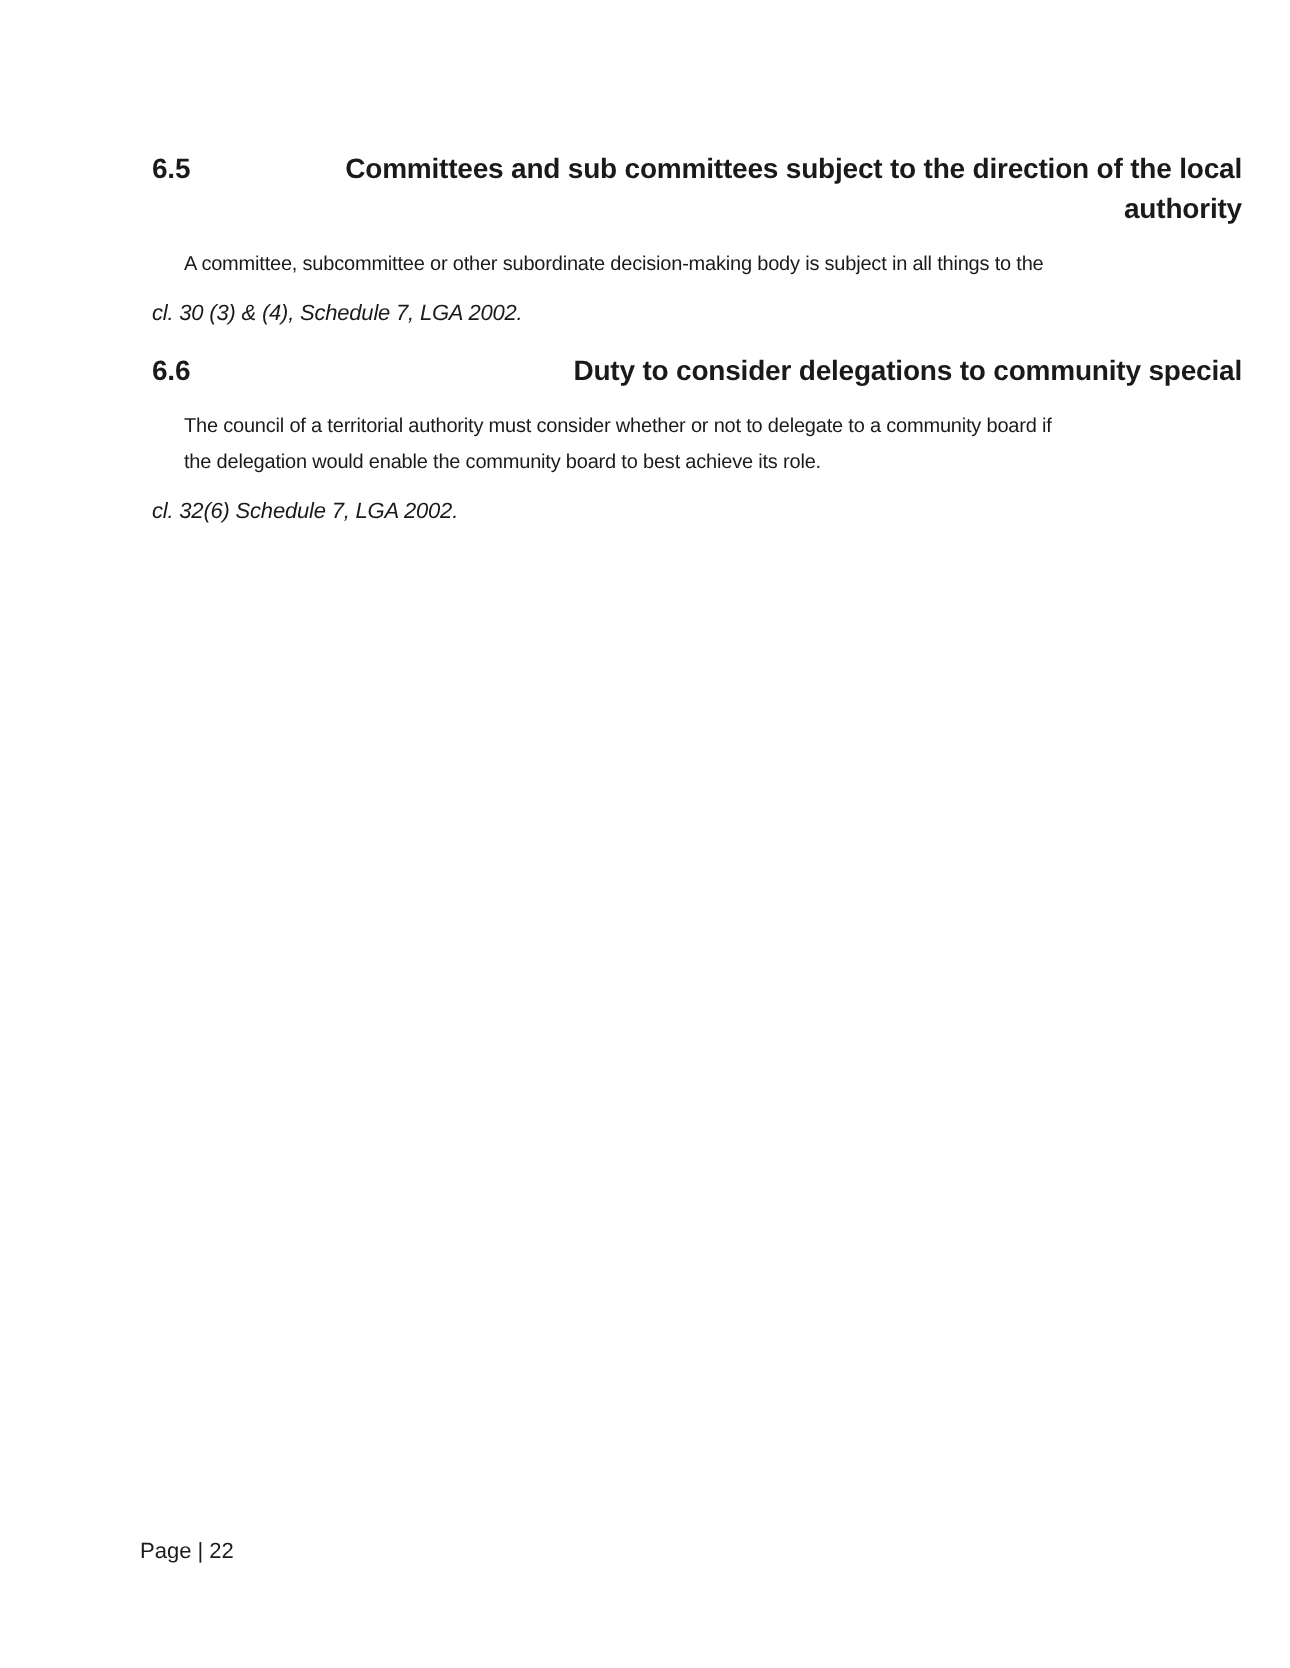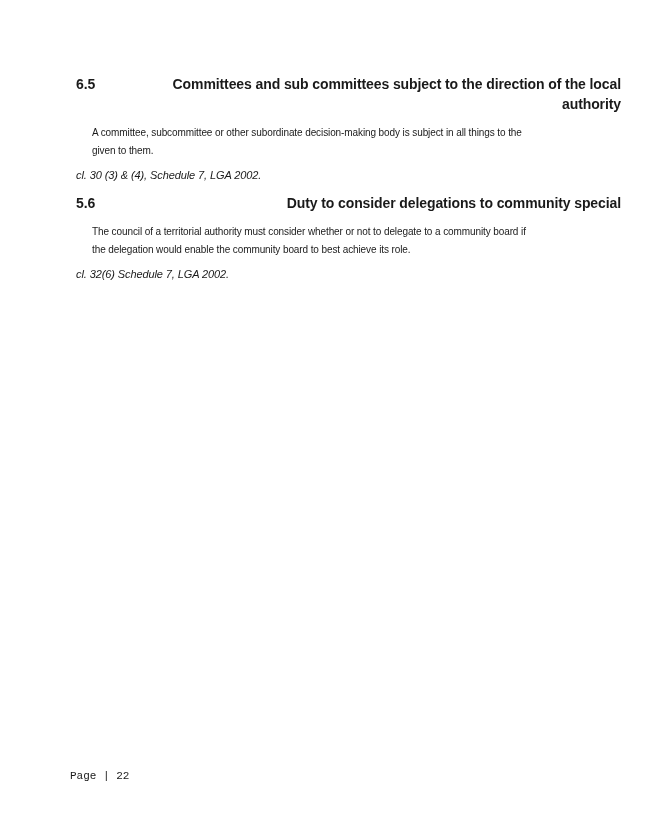--- a/index.html
+++ b/index.html
@@ -56,47 +56,45 @@
     margin: 0 0 9px 0;
     white-space: nowrap;
   }
   .footer {
     position: absolute;
     left: 70px;
     top: 768px;
     font-size: 11px;
     line-height: 16px;
     color: #1a1a1a;
-    font-family: Liberation Mono, monospace;
   }
 </style>
 </head>
 <body>
 
 <div class="page">
   <div class="content">
 
     <section>
       <h2 class="heading">
         <span class="hnum">6.5</span>
         <span class="htext">
           <span class="hline" style="display:block;">Committees and sub committees subject to the direction of the local</span>
           <span class="hline" style="display:block;margin-left:19px;">authority</span>
         </span>
       </h2>
       <p class="para">
         <span class="bline" style="display:block;">A committee, subcommittee or other subordinate decision-making body is subject in all things to the</span>
-        <span class="bline" style="display:block;">given to them.</span>
       </p>
       <p class="citation">cl. 30 (3) &amp; (4), Schedule 7, LGA 2002.</p>
     </section>
 
     <section>
       <h2 class="heading">
-        <span class="hnum">5.6</span>
+        <span class="hnum">6.6</span>
         <span class="htext">
           <span class="hline" style="display:block;">Duty to consider delegations to community special</span>
         </span>
       </h2>
       <p class="para">
         <span class="bline" style="display:block;">The council of a territorial authority must consider whether or not to delegate to a community board if</span>
         <span class="bline" style="display:block;">the delegation would enable the community board to best achieve its role.</span>
       </p>
       <p class="citation">cl. 32(6) Schedule 7, LGA 2002.</p>
     </section>

